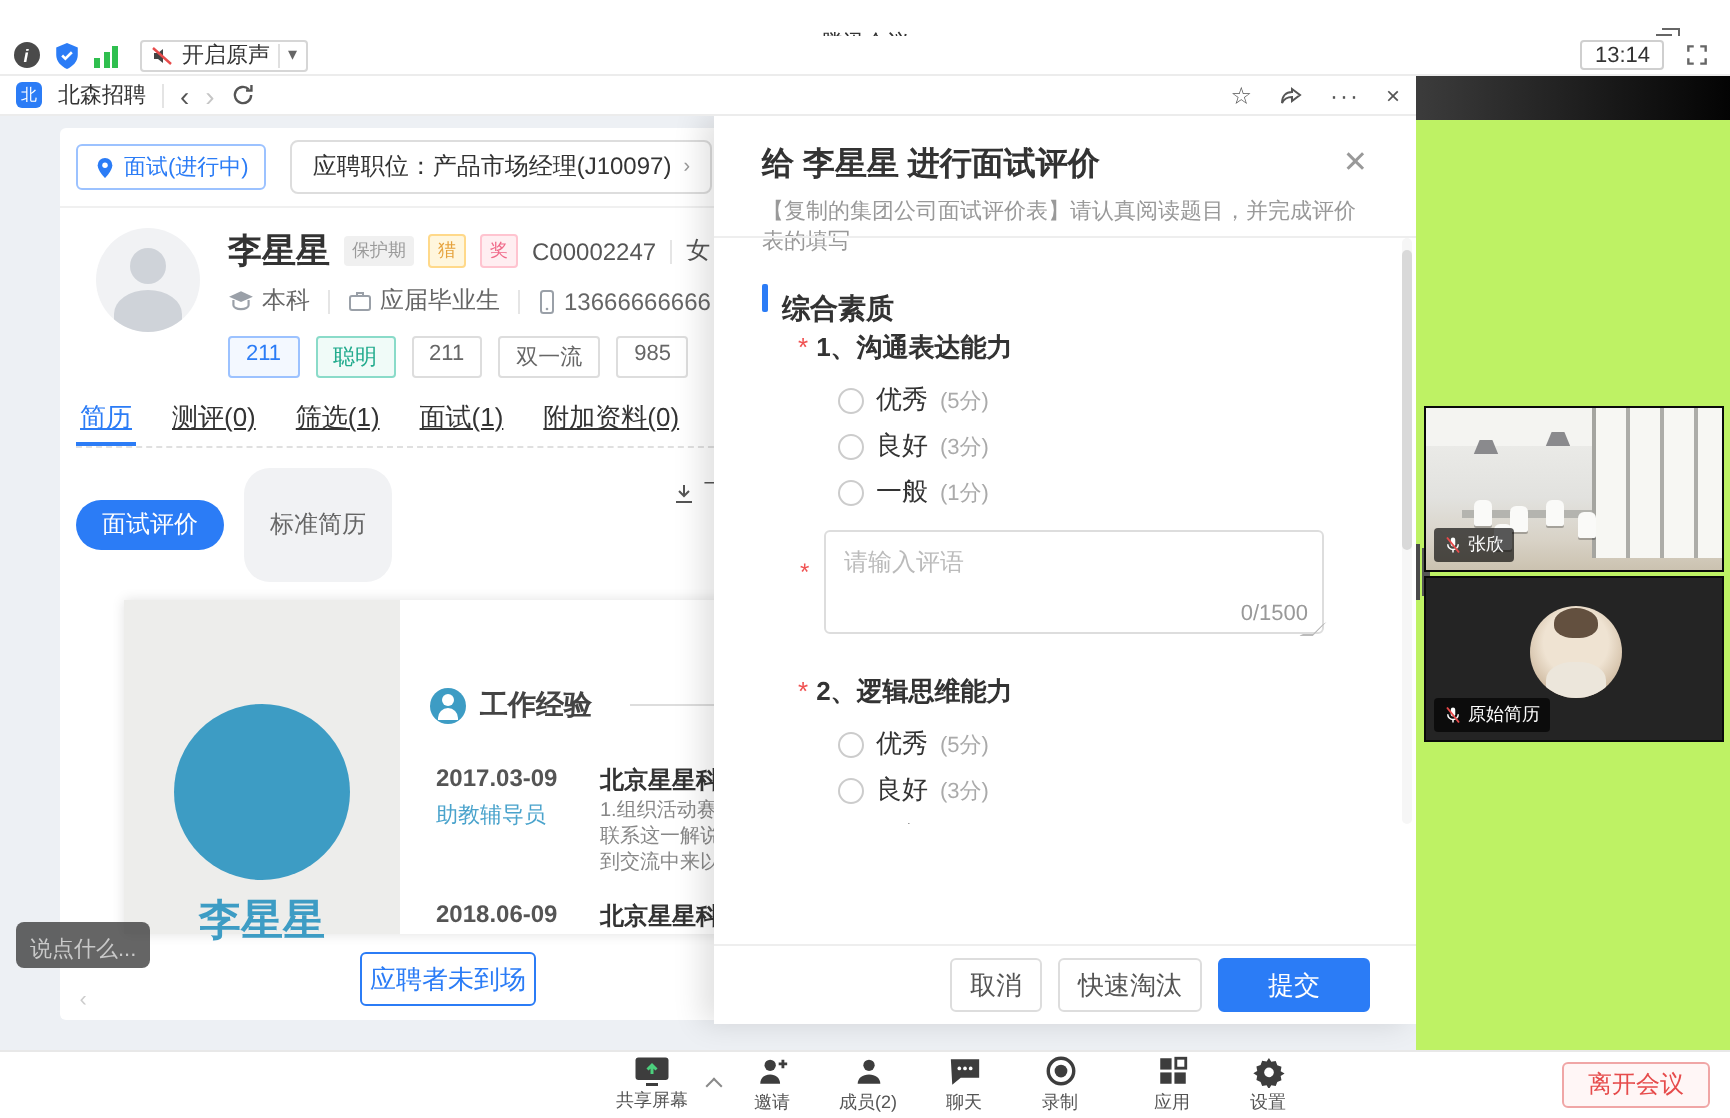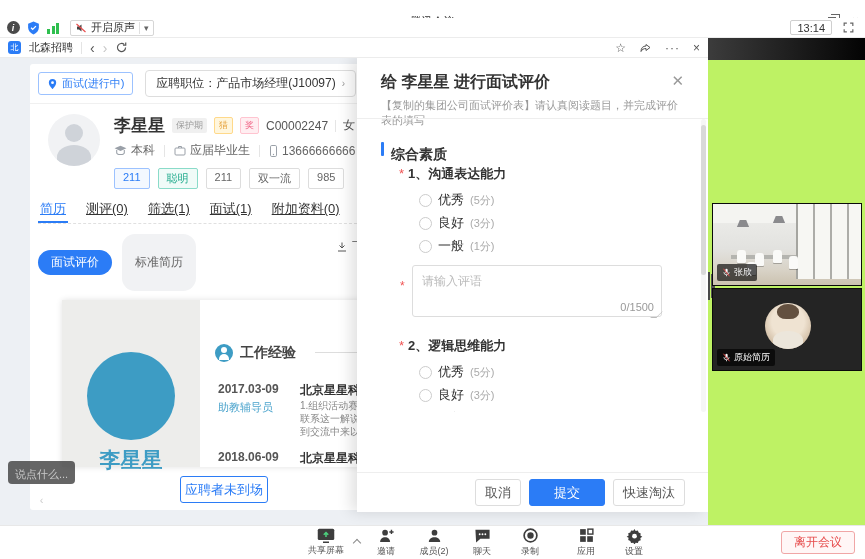--- a/index.html
+++ b/index.html
@@ -436,22 +436,22 @@
             <span class="opt-score">(1分)</span>
           </span>
         </div>
 
       <div class="scroll-track"></div>
       <div class="scroll-thumb"></div>
     </div>
 
     <div class="dlg-foot">
       <div class="dlg-btn btn-cancel">取消</div>
+      <div class="dlg-btn btn-reject">快速淘汰</div>
       <div class="dlg-btn btn-submit">提交</div>
-      <div class="dlg-btn btn-reject">快速淘汰</div>
     </div>
   </div>
 </div>
 
 <div class="videopanel">
   <div class="vp-topgrad"></div>
   <div class="vp-handle">›</div>
   <div class="vp-bars"></div>
 
   <div class="vtile vtile1">

